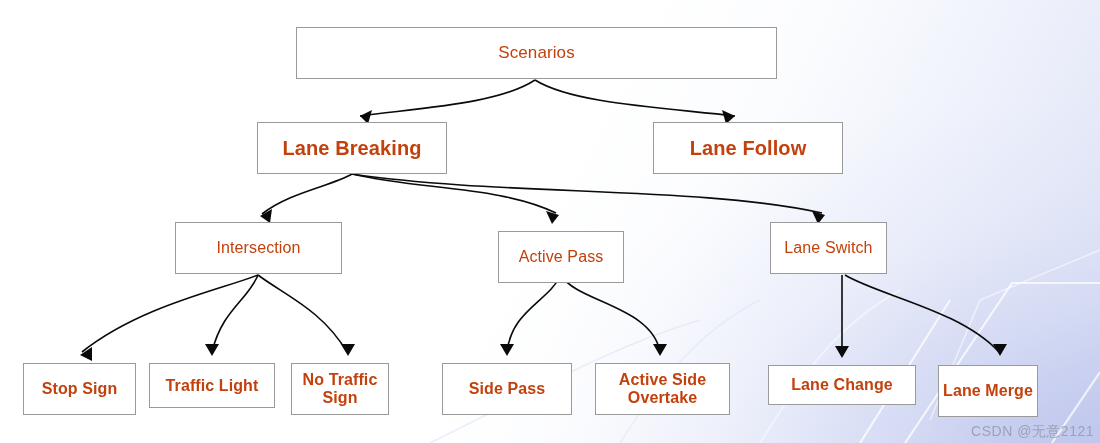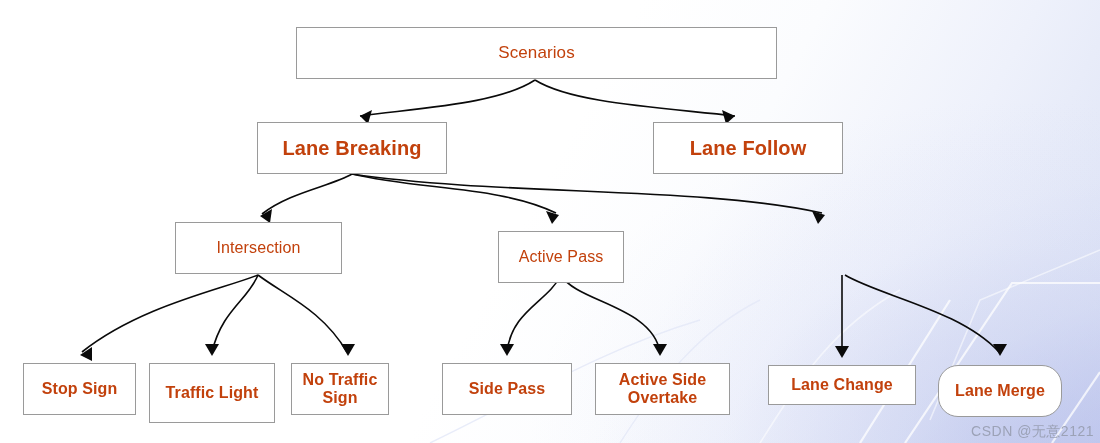--- a/index.html
+++ b/index.html
@@ -142,25 +142,26 @@
     </g>
   </svg>
 
   <div class="box lvl1" style="left:296px; top:27px; width:481px; height:52px;">Scenarios</div>
 
   <div class="box lvl2" style="left:257px; top:122px; width:190px; height:52px;">Lane Breaking</div>
   <div class="box lvl2" style="left:653px; top:122px; width:190px; height:52px;">Lane Follow</div>
 
   <div class="box lvl3" style="left:175px; top:222px; width:167px; height:52px;">Intersection</div>
   <div class="box lvl3" style="left:498px; top:222px; width:126px; height:52px;margin-top:9px;">Active Pass</div>
+  <div class="box lvl3" style="left:770px; top:222px; width:117px; height:52px;">Lane Switch</div>
 
   <div class="box lvl4" style="left:23px; top:363px; width:113px; height:52px;">Stop Sign</div>
-  <div class="box lvl4" style="left:149px; top:363px; width:126px; height:60px;">Traffic Light</div>
+  <div class="box lvl4" style="left:149px; top:363px; width:126px; height:45px;">Traffic Light</div>
   <div class="box lvl4" style="left:291px; top:363px; width:98px; height:52px;">No Traffic
 Sign</div>
   <div class="box lvl4" style="left:442px; top:363px; width:130px; height:52px;">Side Pass</div>
   <div class="box lvl4" style="left:595px; top:363px; width:135px; height:52px;">Active Side
 Overtake</div>
   <div class="box lvl4" style="left:768px; top:365px; width:148px; height:40px;">Lane Change</div>
-  <div class="box lvl4" style="left:938px; top:365px; width:124px; height:52px;border-radius:20px;">Lane Merge</div>
+  <div class="box lvl4" style="left:938px; top:365px; width:100px; height:52px;">Lane Merge</div>
 
   <div id="watermark">CSDN @无意2121</div>
 </div>
 
 </body></html>

